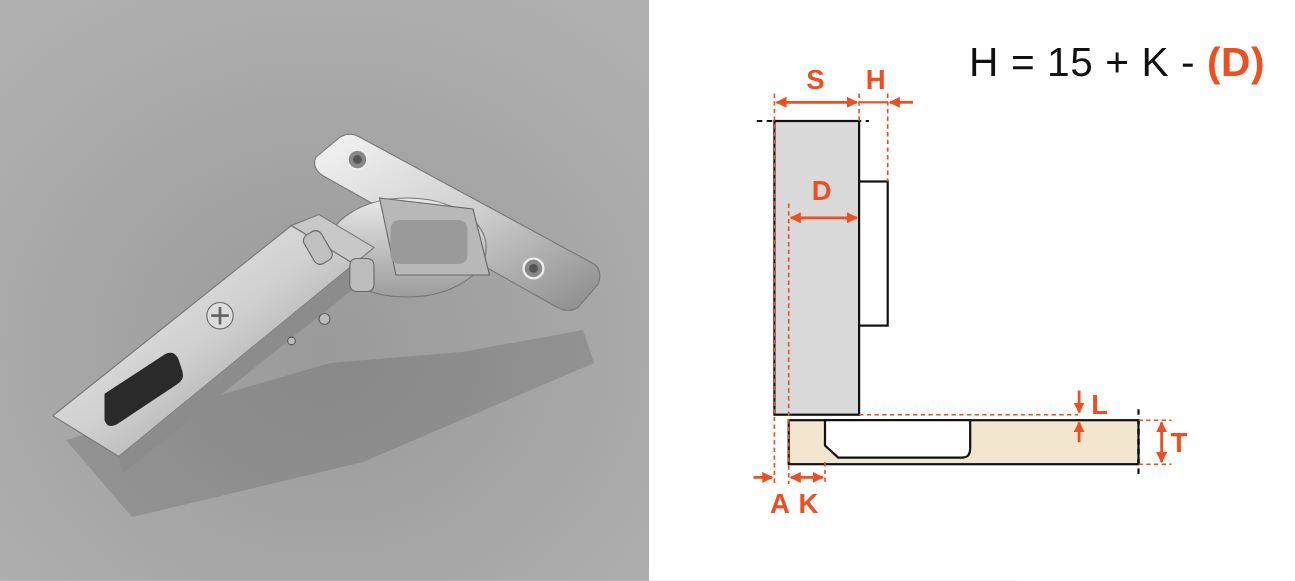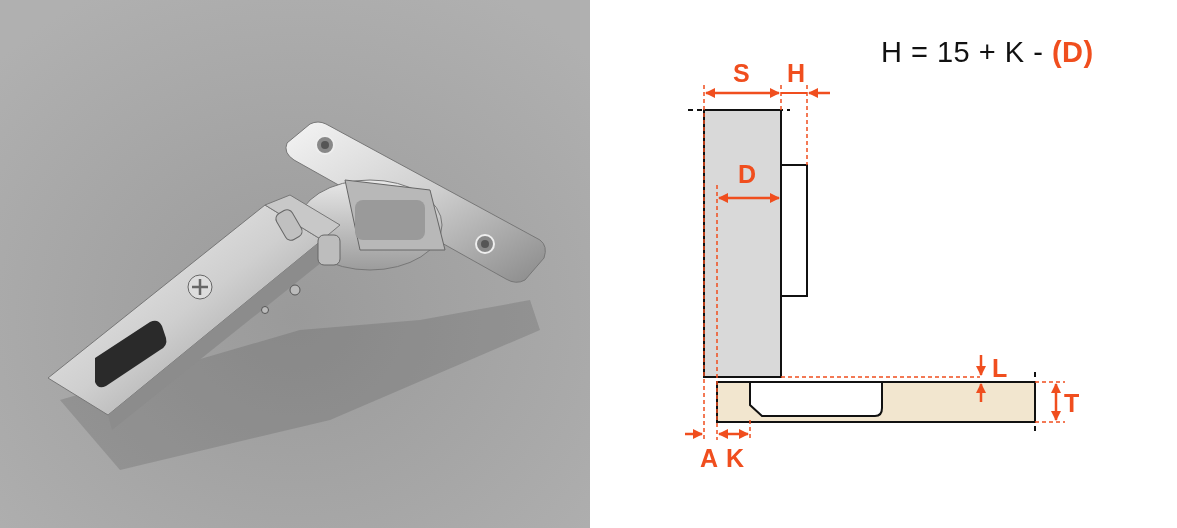--- a/index.html
+++ b/index.html
@@ -1,21 +1,21 @@
 <!DOCTYPE html>
 <html><head>
 <meta charset="utf-8">
 <style>
   html,body{margin:0;padding:0;}
   body{width:1177px;height:528px;background:#fff;position:relative;overflow:hidden;font-family:"Liberation Sans",sans-serif;}
   .photo{position:absolute;left:0;top:0;width:590px;height:528px;background:#a4a4a4;overflow:hidden;}
   .photo svg{position:absolute;left:0;top:0;}
   .diagram{position:absolute;left:590px;top:0;width:587px;height:528px;}
   .diagram svg{position:absolute;left:0;top:0;}
-  .formula{position:absolute;left:291px;top:36px;font-size:29px;color:#111;white-space:nowrap;letter-spacing:0.5px;}
+  .formula{position:absolute;left:291px;top:36px;font-size:37px;color:#111;white-space:nowrap;letter-spacing:0.5px;}
   .formula .hl{color:#f04e1e;font-weight:bold;}
   .lbl{position:absolute;color:#f04e1e;font-weight:bold;font-size:25px;line-height:1;}
 </style>
 </head>
 <body>
 
 <div class="photo">
   <svg width="590" height="528" viewBox="0 0 590 528">
     <defs>
       <radialGradient id="bg" cx="50%" cy="60%" r="70%">

